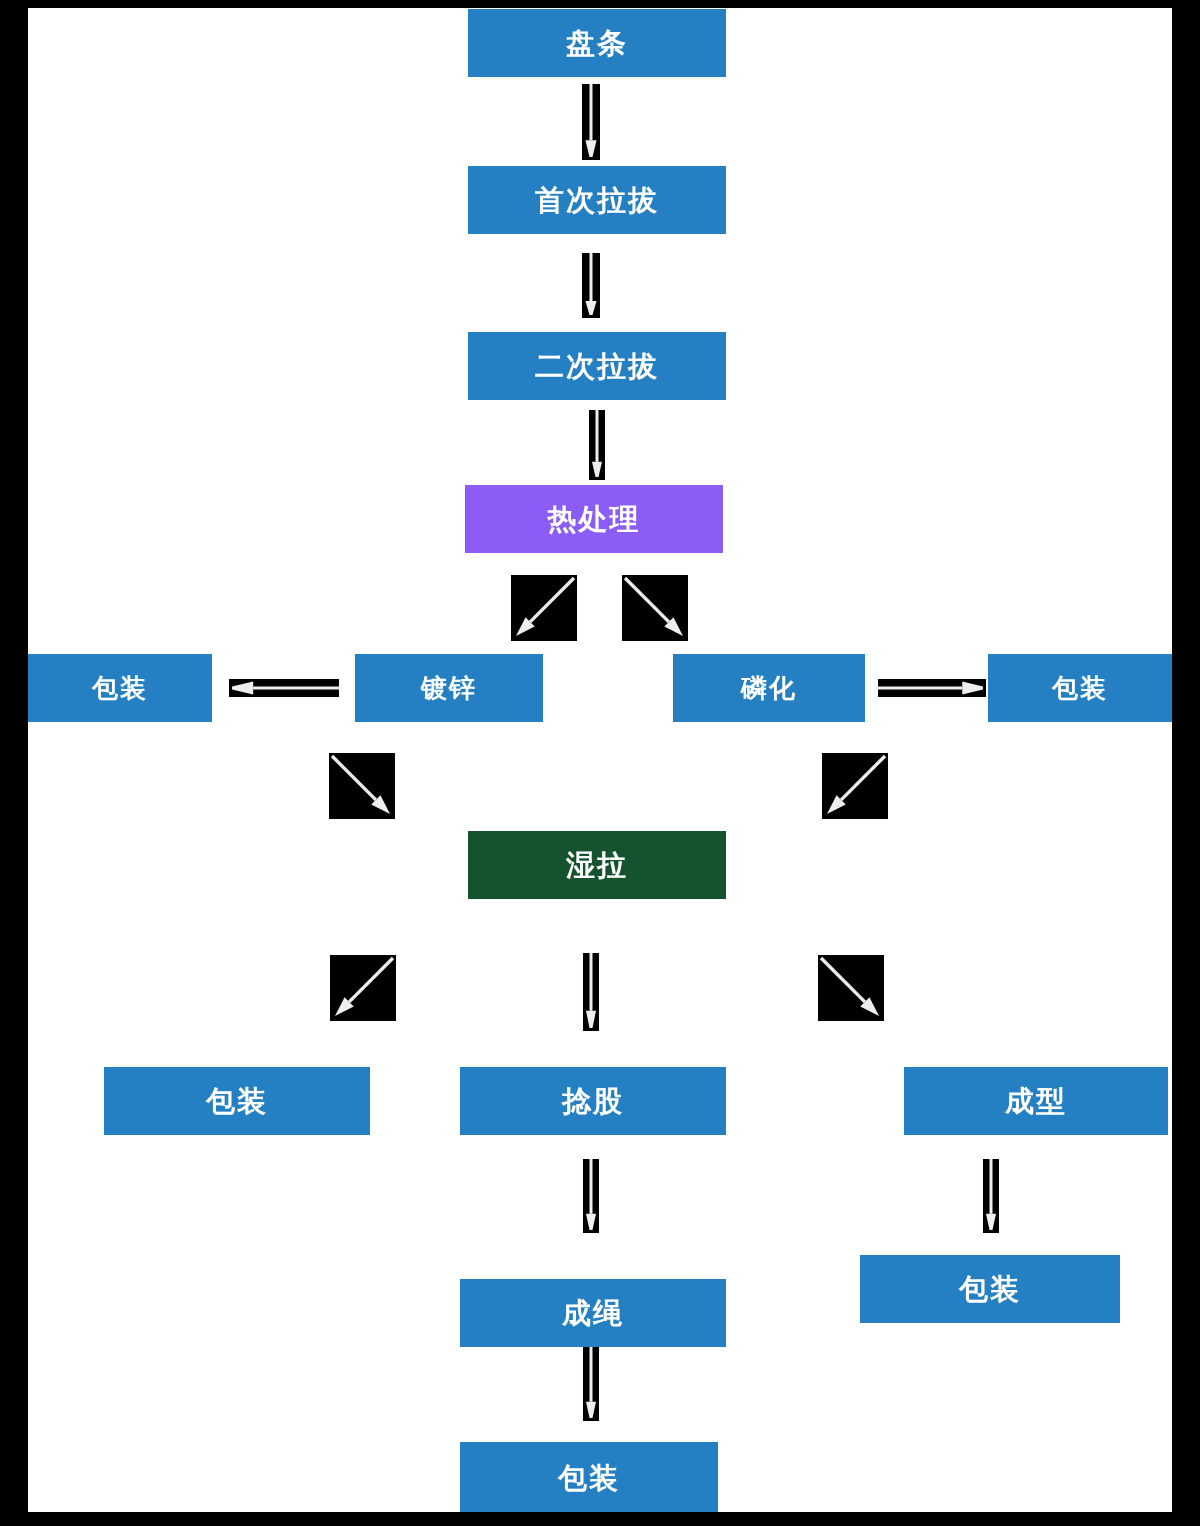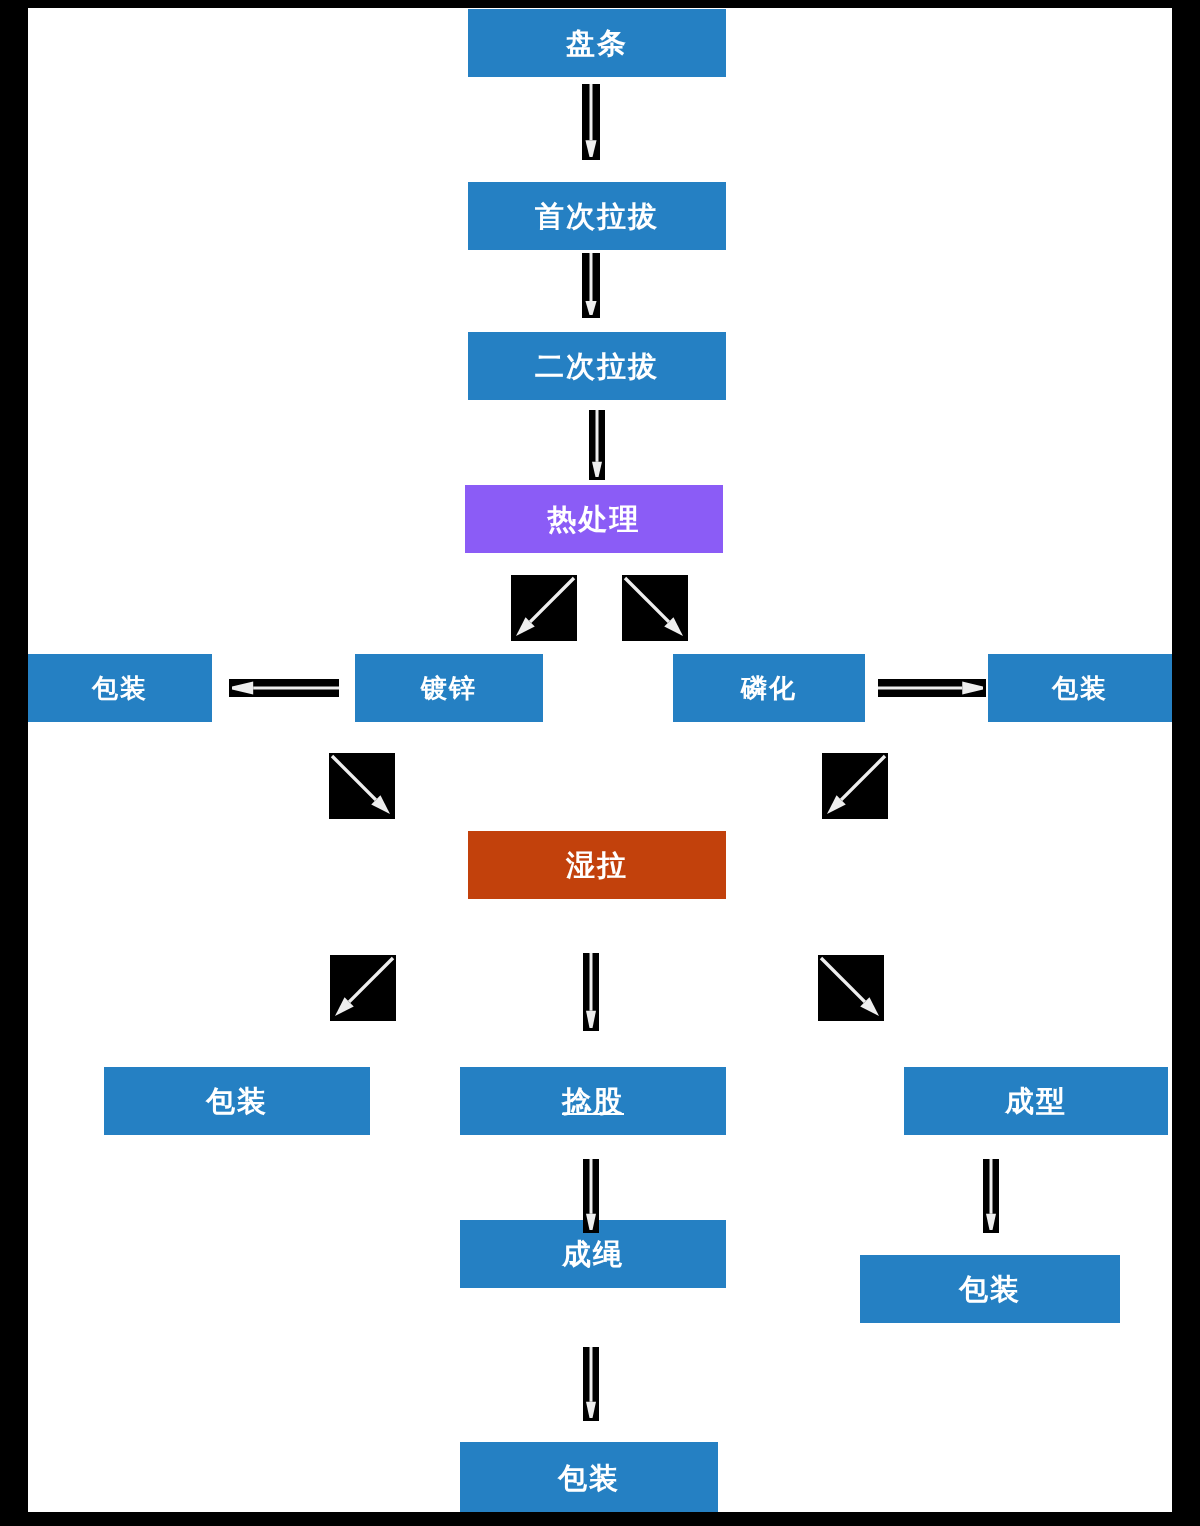--- a/index.html
+++ b/index.html
@@ -52,54 +52,54 @@
 </style>
 </head>
 <body>
 
 <div id="canvas">
   <div id="sheet">
     <div id="nodes-layer">
         <div class="node" style="left: 440px; top: 1px; width: 258px; height: 68px; background: rgb(37, 128, 195); color: rgb(255, 255, 255);">
           <span>盘条</span>
         </div>
-        <div class="node" style="left: 440px; top: 174px; width: 258px; height: 68px; background: rgb(37, 128, 195); color: rgb(255, 255, 255);">
+        <div class="node" style="left: 440px; top: 158px; width: 258px; height: 68px; background: rgb(37, 128, 195); color: rgb(255, 255, 255);">
           <span>首次拉拔</span>
         </div>
         <div class="node" style="left: 440px; top: 324px; width: 258px; height: 68px; background: rgb(37, 128, 195); color: rgb(255, 255, 255);">
           <span>二次拉拔</span>
         </div>
         <div class="node" style="left: 437px; top: 477px; width: 258px; height: 68px; background: #8b5cf6; color: rgb(255, 255, 255); font-family: Liberation Serif, serif;">
           <span>热处理</span>
         </div>
         <div class="node small" style="left: 0px; top: 646px; width: 184px; height: 68px; background: rgb(37, 128, 195); color: rgb(255, 255, 255);">
           <span>包装</span>
         </div>
         <div class="node small" style="left: 327px; top: 646px; width: 188px; height: 68px; background: rgb(37, 128, 195); color: rgb(255, 255, 255);">
           <span>镀锌</span>
         </div>
         <div class="node small" style="left: 645px; top: 646px; width: 192px; height: 68px; background: rgb(37, 128, 195); color: #ffffff;">
           <span>磷化</span>
         </div>
         <div class="node small" style="left: 960px; top: 646px; width: 184px; height: 68px; background: rgb(37, 128, 195); color: rgb(255, 255, 255);">
           <span>包装</span>
         </div>
-        <div class="node" style="left: 440px; top: 823px; width: 258px; height: 68px; background: #c2410c; color: rgb(255, 255, 255);">
+        <div class="node" style="left: 440px; top: 823px; width: 258px; height: 68px; background: #14532d; color: rgb(255, 255, 255);">
           <span>湿拉</span>
         </div>
         <div class="node" style="left: 76px; top: 1059px; width: 266px; height: 68px; background: rgb(37, 128, 195); color: rgb(255, 255, 255);">
           <span>包装</span>
         </div>
-        <div class="node" style="left: 432px; top: 1059px; width: 266px; height: 68px; background: rgb(37, 128, 195); color: rgb(255, 255, 255); text-decoration: underline;">
+        <div class="node" style="left: 432px; top: 1059px; width: 266px; height: 68px; background: rgb(37, 128, 195); color: rgb(255, 255, 255);">
           <span>捻股</span>
         </div>
         <div class="node" style="left: 828px; top: 1059px; width: 264px; height: 68px; background: rgb(37, 128, 195); color: rgb(255, 255, 255); margin-left: 48px;">
           <span>成型</span>
         </div>
-        <div class="node" style="left: 432px; top: 1212px; width: 266px; height: 68px; background: rgb(37, 128, 195); color: rgb(255, 255, 255); font-family: Liberation Serif, serif;">
+        <div class="node" style="left: 432px; top: 1271px; width: 266px; height: 68px; background: rgb(37, 128, 195); color: rgb(255, 255, 255); font-family: Liberation Serif, serif;">
           <span>成绳</span>
         </div>
         <div class="node" style="left: 832px; top: 1247px; width: 260px; height: 68px; background: rgb(37, 128, 195); color: rgb(255, 255, 255);">
           <span>包装</span>
         </div>
         <div class="node" style="left: 432px; top: 1434px; width: 258px; height: 72px; background: rgb(37, 128, 195); color: rgb(255, 255, 255);">
           <span>包装</span>
         </div>
       </div>
     <div id="edges-layer">

